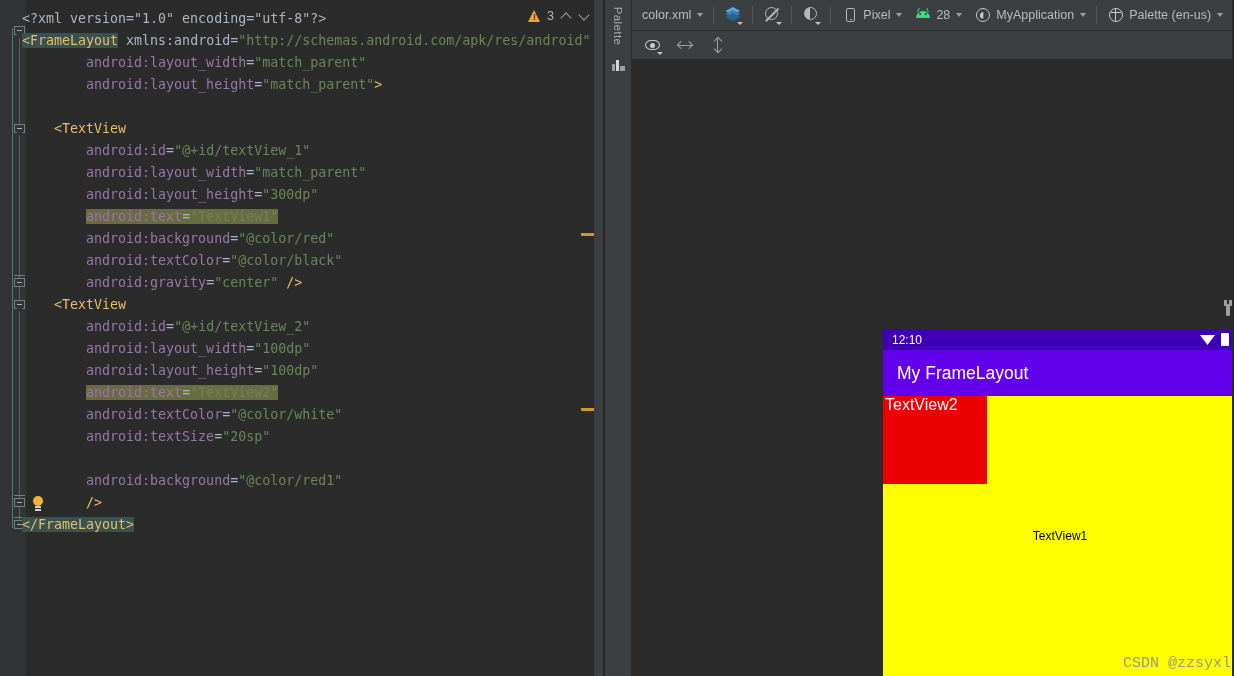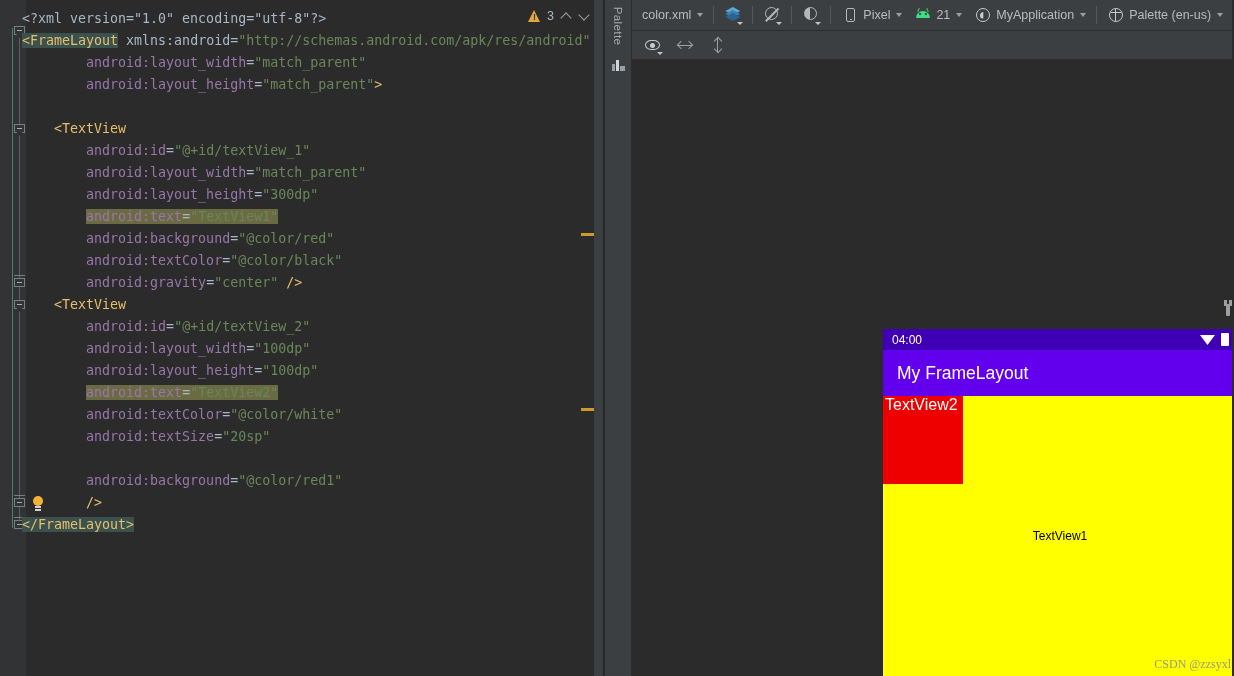--- a/index.html
+++ b/index.html
@@ -588,37 +588,37 @@
     display: flex;
     align-items: center;
     justify-content: center;
     color: #000;
     font-size: 12px;
     font-family: "Liberation Sans", sans-serif;
   }
   .tv2 {
     position: absolute;
     left: 0; top: 0;
-    width: 80px;
+    width: 104px;
     height: 88px;
     background: #ee0000;
     color: #ffffff;
     font-size: 16px;
     line-height: 1.15;
     padding-left: 2px;
     box-sizing: border-box;
     font-family: "Liberation Sans", sans-serif;
   }
   .watermark {
     position: absolute;
     right: 6px;
     bottom: 4px;
-    font-size: 12px;
+    font-size: 15px;
     color: #9a9a80;
-    font-family: Liberation Serif, serif;
+    font-family: Liberation Mono, monospace;
   }
 </style>
 </head>
 <body>
 
 <div class="root">
 
   <div class="editor-pane">
     <div class="editor-gutter">
       <div class="gutter-line"></div>
@@ -727,21 +727,21 @@
       </div>
 
       <div class="tb-item">
         <span class="ic ic-android">
           <span class="a1"></span>
             <span class="a2"></span>
             <span class="head"></span>
           <span class="e1"></span>
             <span class="e2"></span>
         </span>
-        <span>21</span>
+        <span>28</span>
         <span class="caret"></span>
       </div>
 
       <div class="tb-item">
         <span class="ic ic-theme2">
           <span class="circ"></span>
             <span class="inner"></span>
         </span>
         <span>MyApplication</span>
         <span class="caret"></span>
@@ -777,21 +777,21 @@
 
     <div class="dp-canvas">
       <div class="wrench">
         <div class="jawl"></div>
           <div class="jawr"></div>
           <div class="handle"></div>
       </div>
 
       <div class="device">
         <div class="statusbar">
-          <span class="clock">04:00</span>
+          <span class="clock">12:10</span>
           <span class="spacer"></span>
           <span class="wifi"></span>
           <span class="battery"></span>
         </div>
         <div class="appbar">
           <span>My FrameLayout</span>
         </div>
         <div class="content">
           <div class="tv1">
             <span>TextView1</span>

